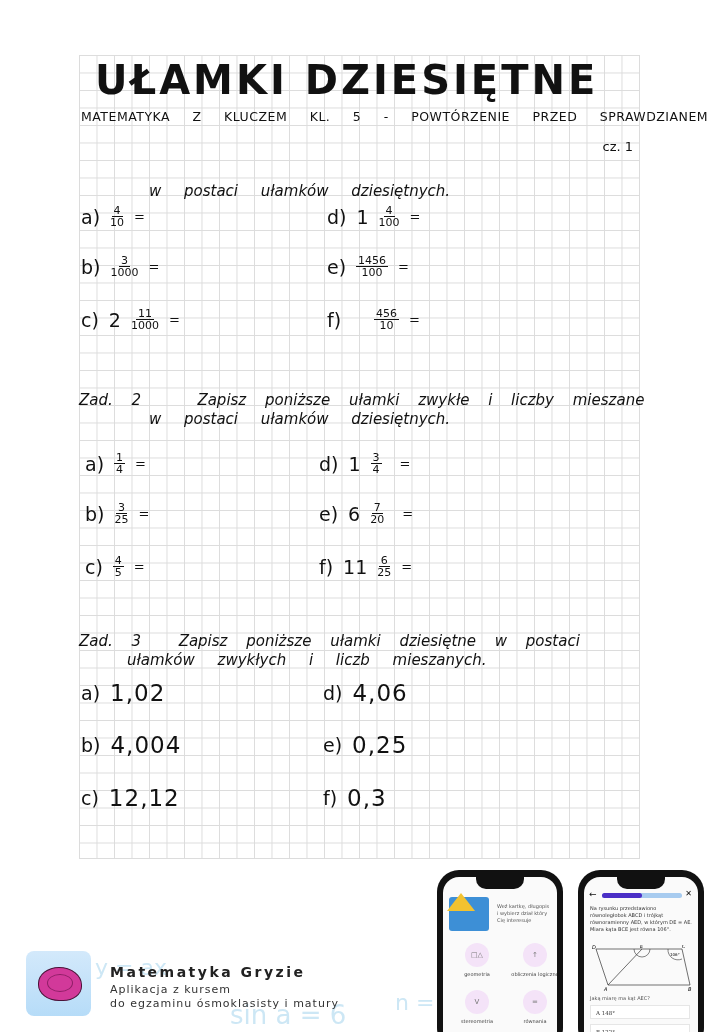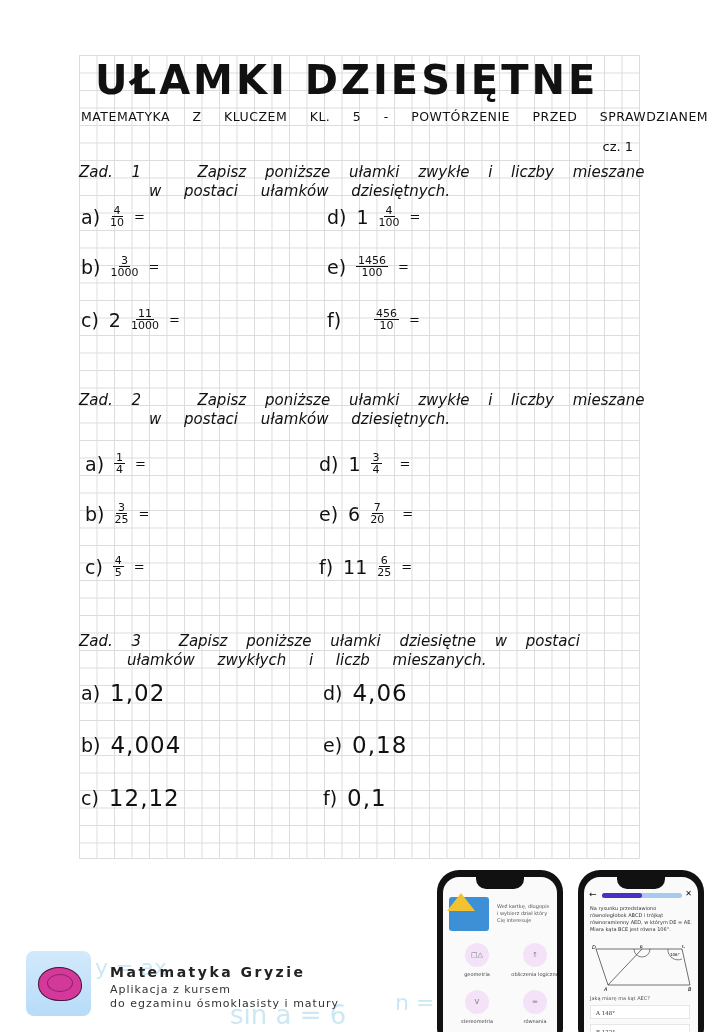--- a/index.html
+++ b/index.html
@@ -42,24 +42,20 @@
   .opt{position:absolute;left:6px;width:100px;height:14px;border:1px solid #e6e6e6;background:#fff;font-size:5.5px;line-height:14px;padding-left:5px;box-sizing:border-box;color:#333;font-family:"DejaVu Serif",serif;}
 </style>
 </head>
 <body>
 
 <div class="sheet">
   <div class="hw title">UŁAMKI DZIESIĘTNE</div>
   <div class="hw subtitle">MATEMATYKA Z KLUCZEM KL. 5 - POWTÓRZENIE PRZED SPRAWDZIANEM</div>
   <div class="hw part">cz. 1</div>
 
-  <div class="hw task" style="top:108px">
-    <span>Zad. 1</span>&nbsp;&nbsp;
-    <span>Zapisz poniższe ułamki zwykłe i liczby mieszane</span>
-  </div>
   <div class="hw task2" style="top:127px">w postaci ułamków dziesiętnych.</div>
 
   <div class="hw item" style="left:2px;top:150px">
     <span class="lbl">a)</span>
     <span class="frac">
         <span class="num">4</span>
         <span>10</span>
       </span>
     <span class="eq">=</span>
   </div>
@@ -181,25 +177,25 @@
   <div class="hw item" style="left:2px;top:730px">
     <span class="lbl">c)</span>
     <span class="dec">12,12</span>
   </div>
   <div class="hw item" style="left:244px;top:625px">
     <span class="lbl">d)</span>
     <span class="dec">4,06</span>
   </div>
   <div class="hw item" style="left:244px;top:677px">
     <span class="lbl">e)</span>
-    <span class="dec">0,18</span>
+    <span class="dec">0,25</span>
   </div>
   <div class="hw item" style="left:244px;top:730px">
     <span class="lbl">f)</span>
-    <span class="dec">0,1</span>
+    <span class="dec">0,3</span>
   </div>
 </div>
 
 <div class="bg-scribble">
   <span style="position:absolute;left:95px;top:35px">y = ax</span>
   <span style="position:absolute;left:230px;top:80px;font-size:26px">sin a = 6</span>
   <span style="position:absolute;left:395px;top:70px">n =</span>
 </div>
 
 <div class="logo-box">

